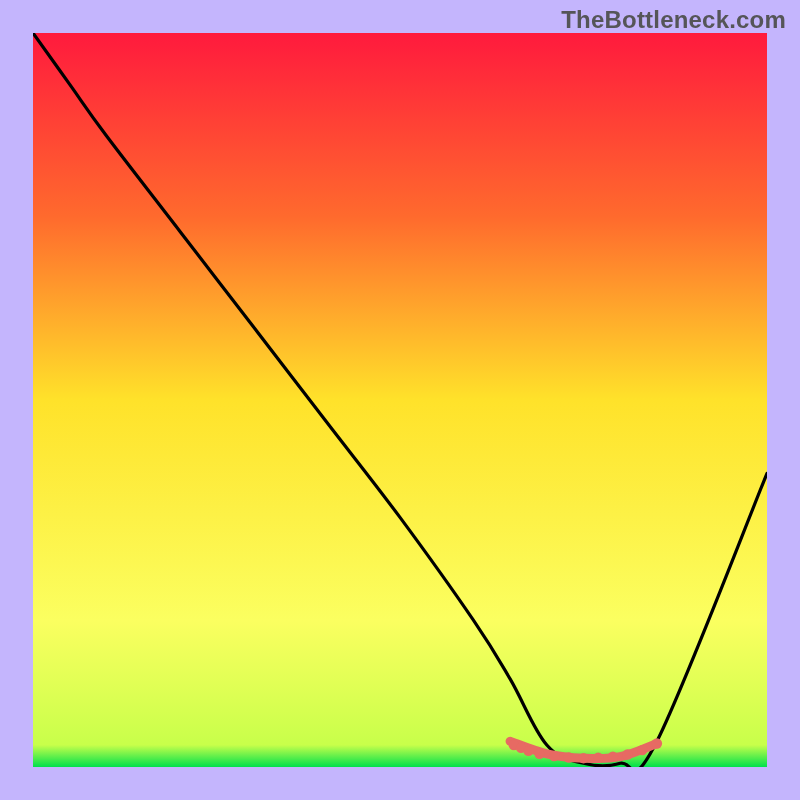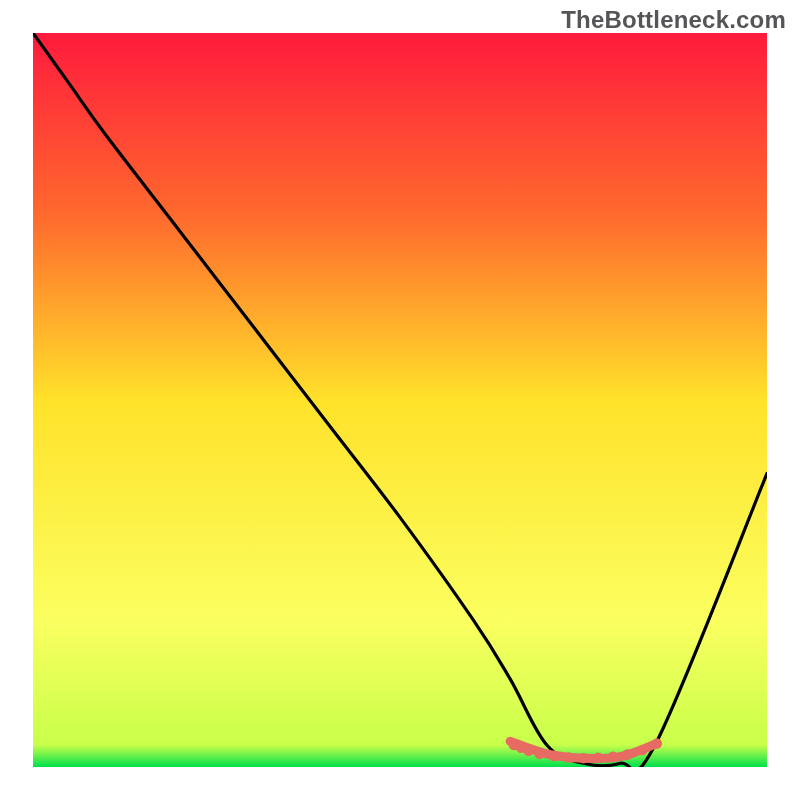--- a/index.html
+++ b/index.html
@@ -7,21 +7,21 @@
     width: 800px;
     height: 800px;
     background: #000;
     overflow: hidden;
     font-family: Arial, Helvetica, sans-serif;
   }
   .stage {
     position: relative;
     width: 800px;
     height: 800px;
-    background: #ffffff;
+    background: #c4b5fd;
   }
   .plot-area {
     position: absolute;
     left: 33px;
     top: 33px;
     width: 734px;
     height: 734px;
     overflow: hidden;
   }
   .watermark {

